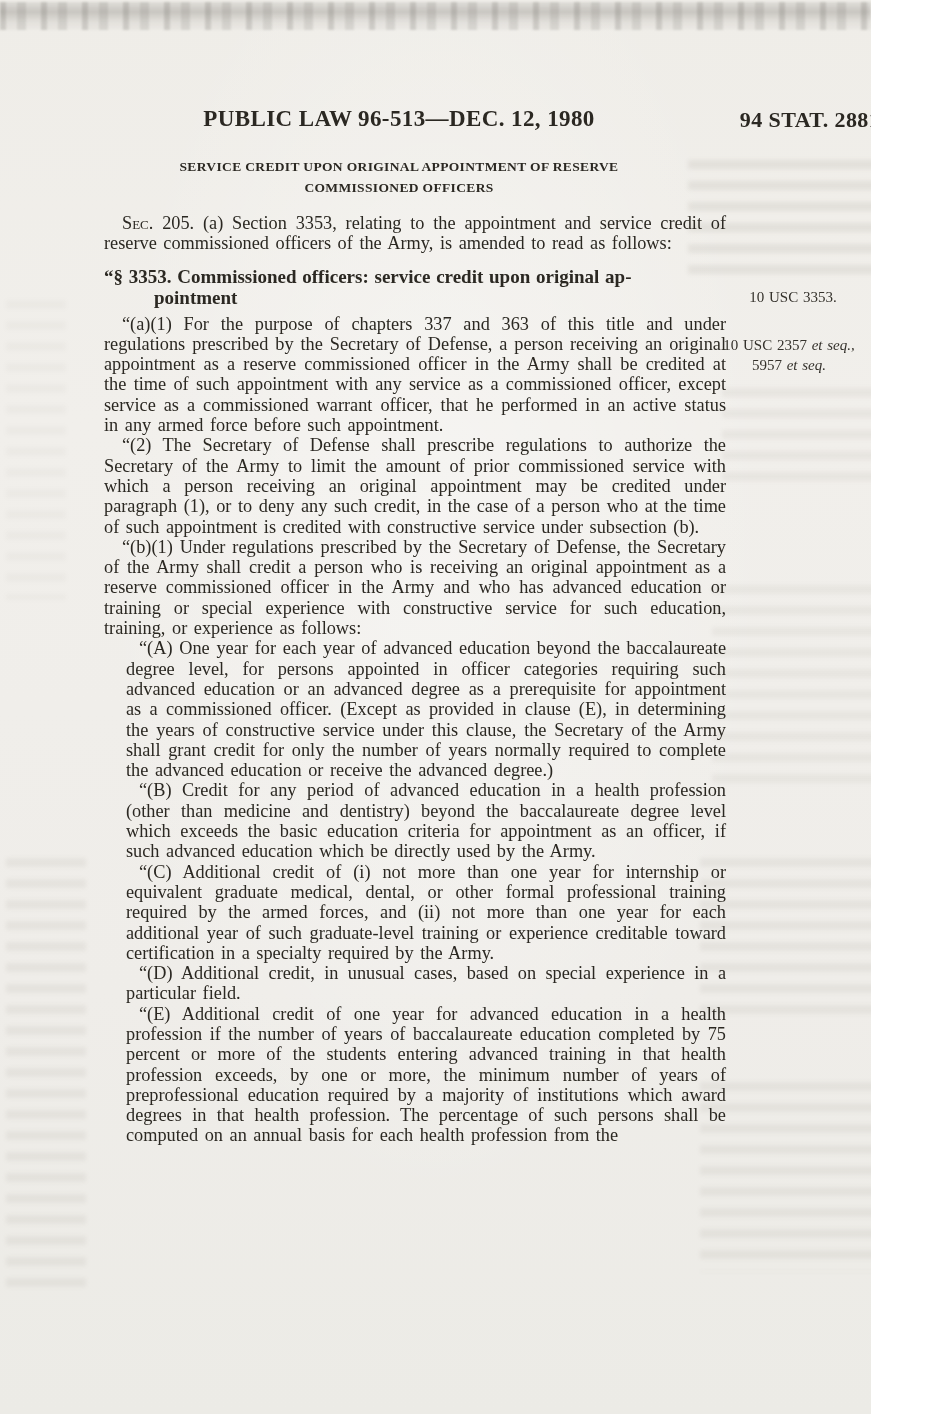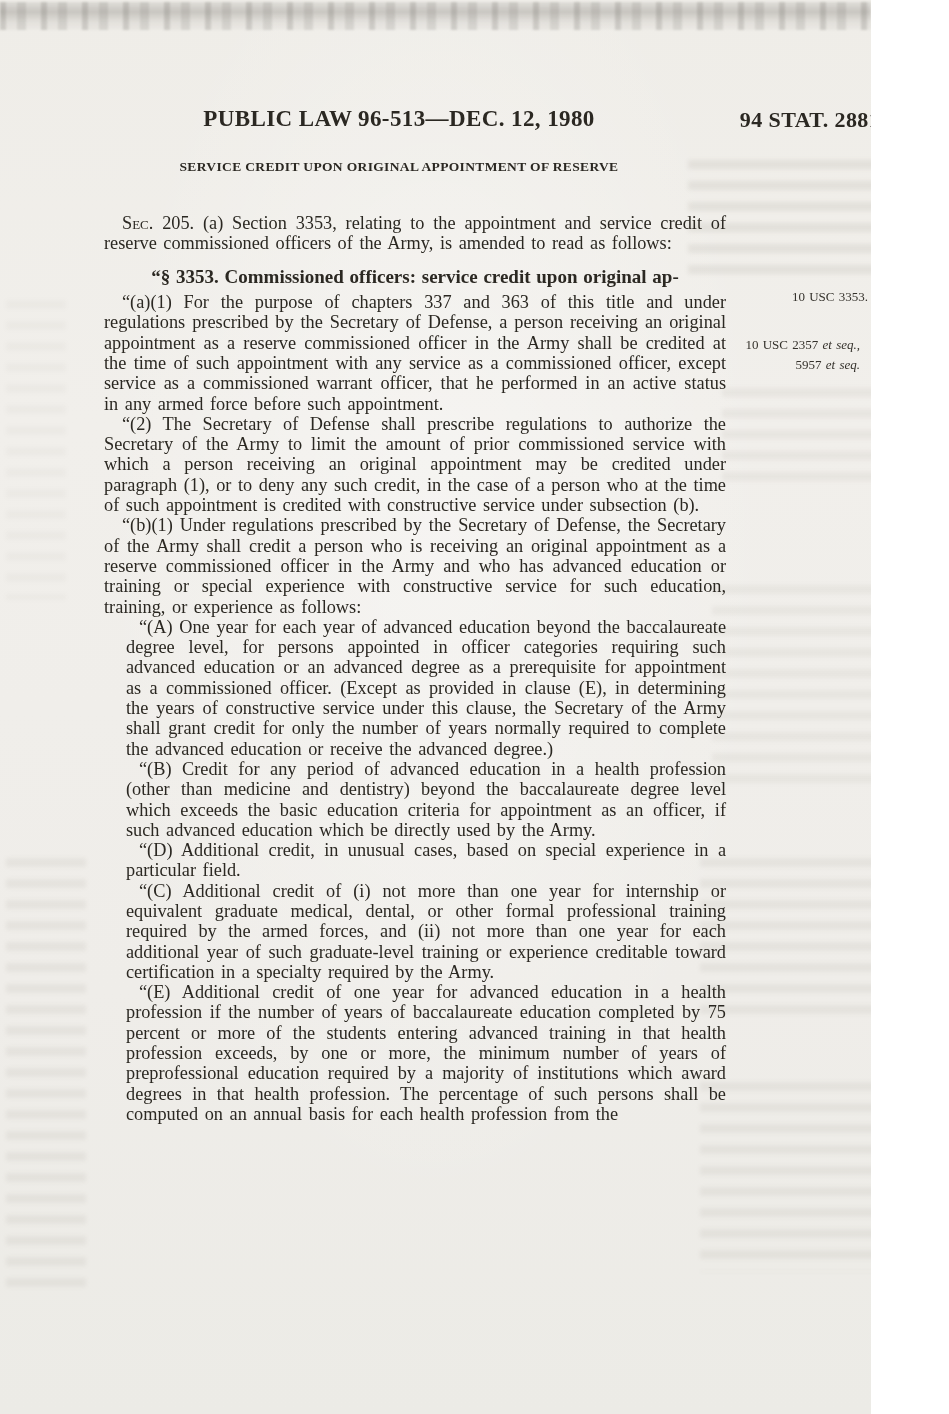--- a/index.html
+++ b/index.html
@@ -40,29 +40,29 @@
   .content {
     position:absolute; top:213px; left:104px; width:622px;
     font-size:18.3px; line-height:20.3px; text-align:justify;
     word-spacing:2px;
   }
   .intro { margin:0; text-indent:18px; }
   .smallcaps { font-variant:small-caps; }
   .statute-heading {
     margin-top:12px; margin-bottom:5px;
     font-weight:bold; font-size:19px; line-height:21.5px;
-    text-align:center; word-spacing:1px;
+    text-align:left; word-spacing:1px;
   }
   .statute-heading .hline { display:block; }
   .statute-heading .hline2 { padding-left:50px; }
   .para { margin:0; text-indent:18px; }
   .clause { margin:0 0 0 22px; text-indent:13px; }
   .margin-note {
     position:absolute; left:718px; width:150px;
-    font-size:13px; line-height:20px; text-align:right;
+    font-size:15px; line-height:20px; text-align:center;
     color:#34312b; word-spacing:1px;
   }
   .mn1 { top:287px; }
   .mn2 { top:335px; width:142px; }
   .ital { font-style:italic; }
   
   .ghost {
     position:absolute;
     background:repeating-linear-gradient(to bottom, rgba(130,123,110,0.30) 0 9px, rgba(130,123,110,0) 9px 21px);
     filter:blur(2.2px); opacity:0.38; pointer-events:none;
@@ -89,43 +89,45 @@
   <div class="ghost g5"></div>
   <div class="ghost g6"></div>
   <div class="ghost g7"></div>
 
   <div class="law-title">PUBLIC LAW 96-513—DEC. 12, 1980</div>
 
   <div class="stat-cite">94 STAT. 2881</div>
 
   <div class="subject-heading">
     <span>SERVICE CREDIT UPON ORIGINAL APPOINTMENT OF RESERVE</span>
+    <span>COMMISSIONED OFFICERS</span>
   </div>
 
   <div class="content">
 
     <p class="intro"><span class="smallcaps">Sec. 205.</span><span> (a) Section 3353, relating to the appointment and service credit of reserve commissioned officers of the Army, is amended to read as follows:</span></p>
 
     <div class="statute-heading">
       <span class="hline">“§ 3353. Commissioned officers: service credit upon original ap-</span>
+      <span class="hline hline2">pointment</span>
     </div>
 
     <p class="para">“(a)(1) For the purpose of chapters 337 and 363 of this title and under regulations prescribed by the Secretary of Defense, a person receiving an original appointment as a reserve commissioned officer in the Army shall be credited at the time of such appointment with any service as a commissioned officer, except service as a commissioned warrant officer, that he performed in an active status in any armed force before such appointment.</p>
 
     <p class="para">“(2) The Secretary of Defense shall prescribe regulations to authorize the Secretary of the Army to limit the amount of prior commissioned service with which a person receiving an original appointment may be credited under paragraph (1), or to deny any such credit, in the case of a person who at the time of such appointment is credited with constructive service under subsection (b).</p>
 
     <p class="para">“(b)(1) Under regulations prescribed by the Secretary of Defense, the Secretary of the Army shall credit a person who is receiving an original appointment as a reserve commissioned officer in the Army and who has advanced education or training or special experience with constructive service for such education, training, or experience as follows:</p>
 
     <p class="clause">“(A) One year for each year of advanced education beyond the baccalaureate degree level, for persons appointed in officer categories requiring such advanced education or an advanced degree as a prerequisite for appointment as a commissioned officer. (Except as provided in clause (E), in determining the years of constructive service under this clause, the Secretary of the Army shall grant credit for only the number of years normally required to complete the advanced education or receive the advanced degree.)</p>
 
     <p class="clause">“(B) Credit for any period of advanced education in a health profession (other than medicine and dentistry) beyond the baccalaureate degree level which exceeds the basic education criteria for appointment as an officer, if such advanced education which be directly used by the Army.</p>
 
+    <p class="clause">“(C) Additional credit of (i) not more than one year for internship or equivalent graduate medical, dental, or other formal professional training required by the armed forces, and (ii) not more than one year for each additional year of such graduate-level training or experience creditable toward certification in a specialty required by the Army.</p>
+
     <p class="clause">“(D) Additional credit, in unusual cases, based on special experience in a particular field.</p>
-
-    <p class="clause">“(C) Additional credit of (i) not more than one year for internship or equivalent graduate medical, dental, or other formal professional training required by the armed forces, and (ii) not more than one year for each additional year of such graduate-level training or experience creditable toward certification in a specialty required by the Army.</p>
 
     <p class="clause">“(E) Additional credit of one year for advanced education in a health profession if the number of years of baccalaureate education completed by 75 percent or more of the students entering advanced training in that health profession exceeds, by one or more, the minimum number of years of preprofessional education required by a majority of institutions which award degrees in that health profession. The percentage of such persons shall be computed on an annual basis for each health profession from the</p>
 
   </div>
 
   <div class="margin-note mn1">10 USC 3353.</div>
 
   <div class="margin-note mn2"><span>10 USC 2357 </span><span class="ital">et seq.,</span><span> 5957 </span><span class="ital">et seq.</span></div>
 
 </div>

